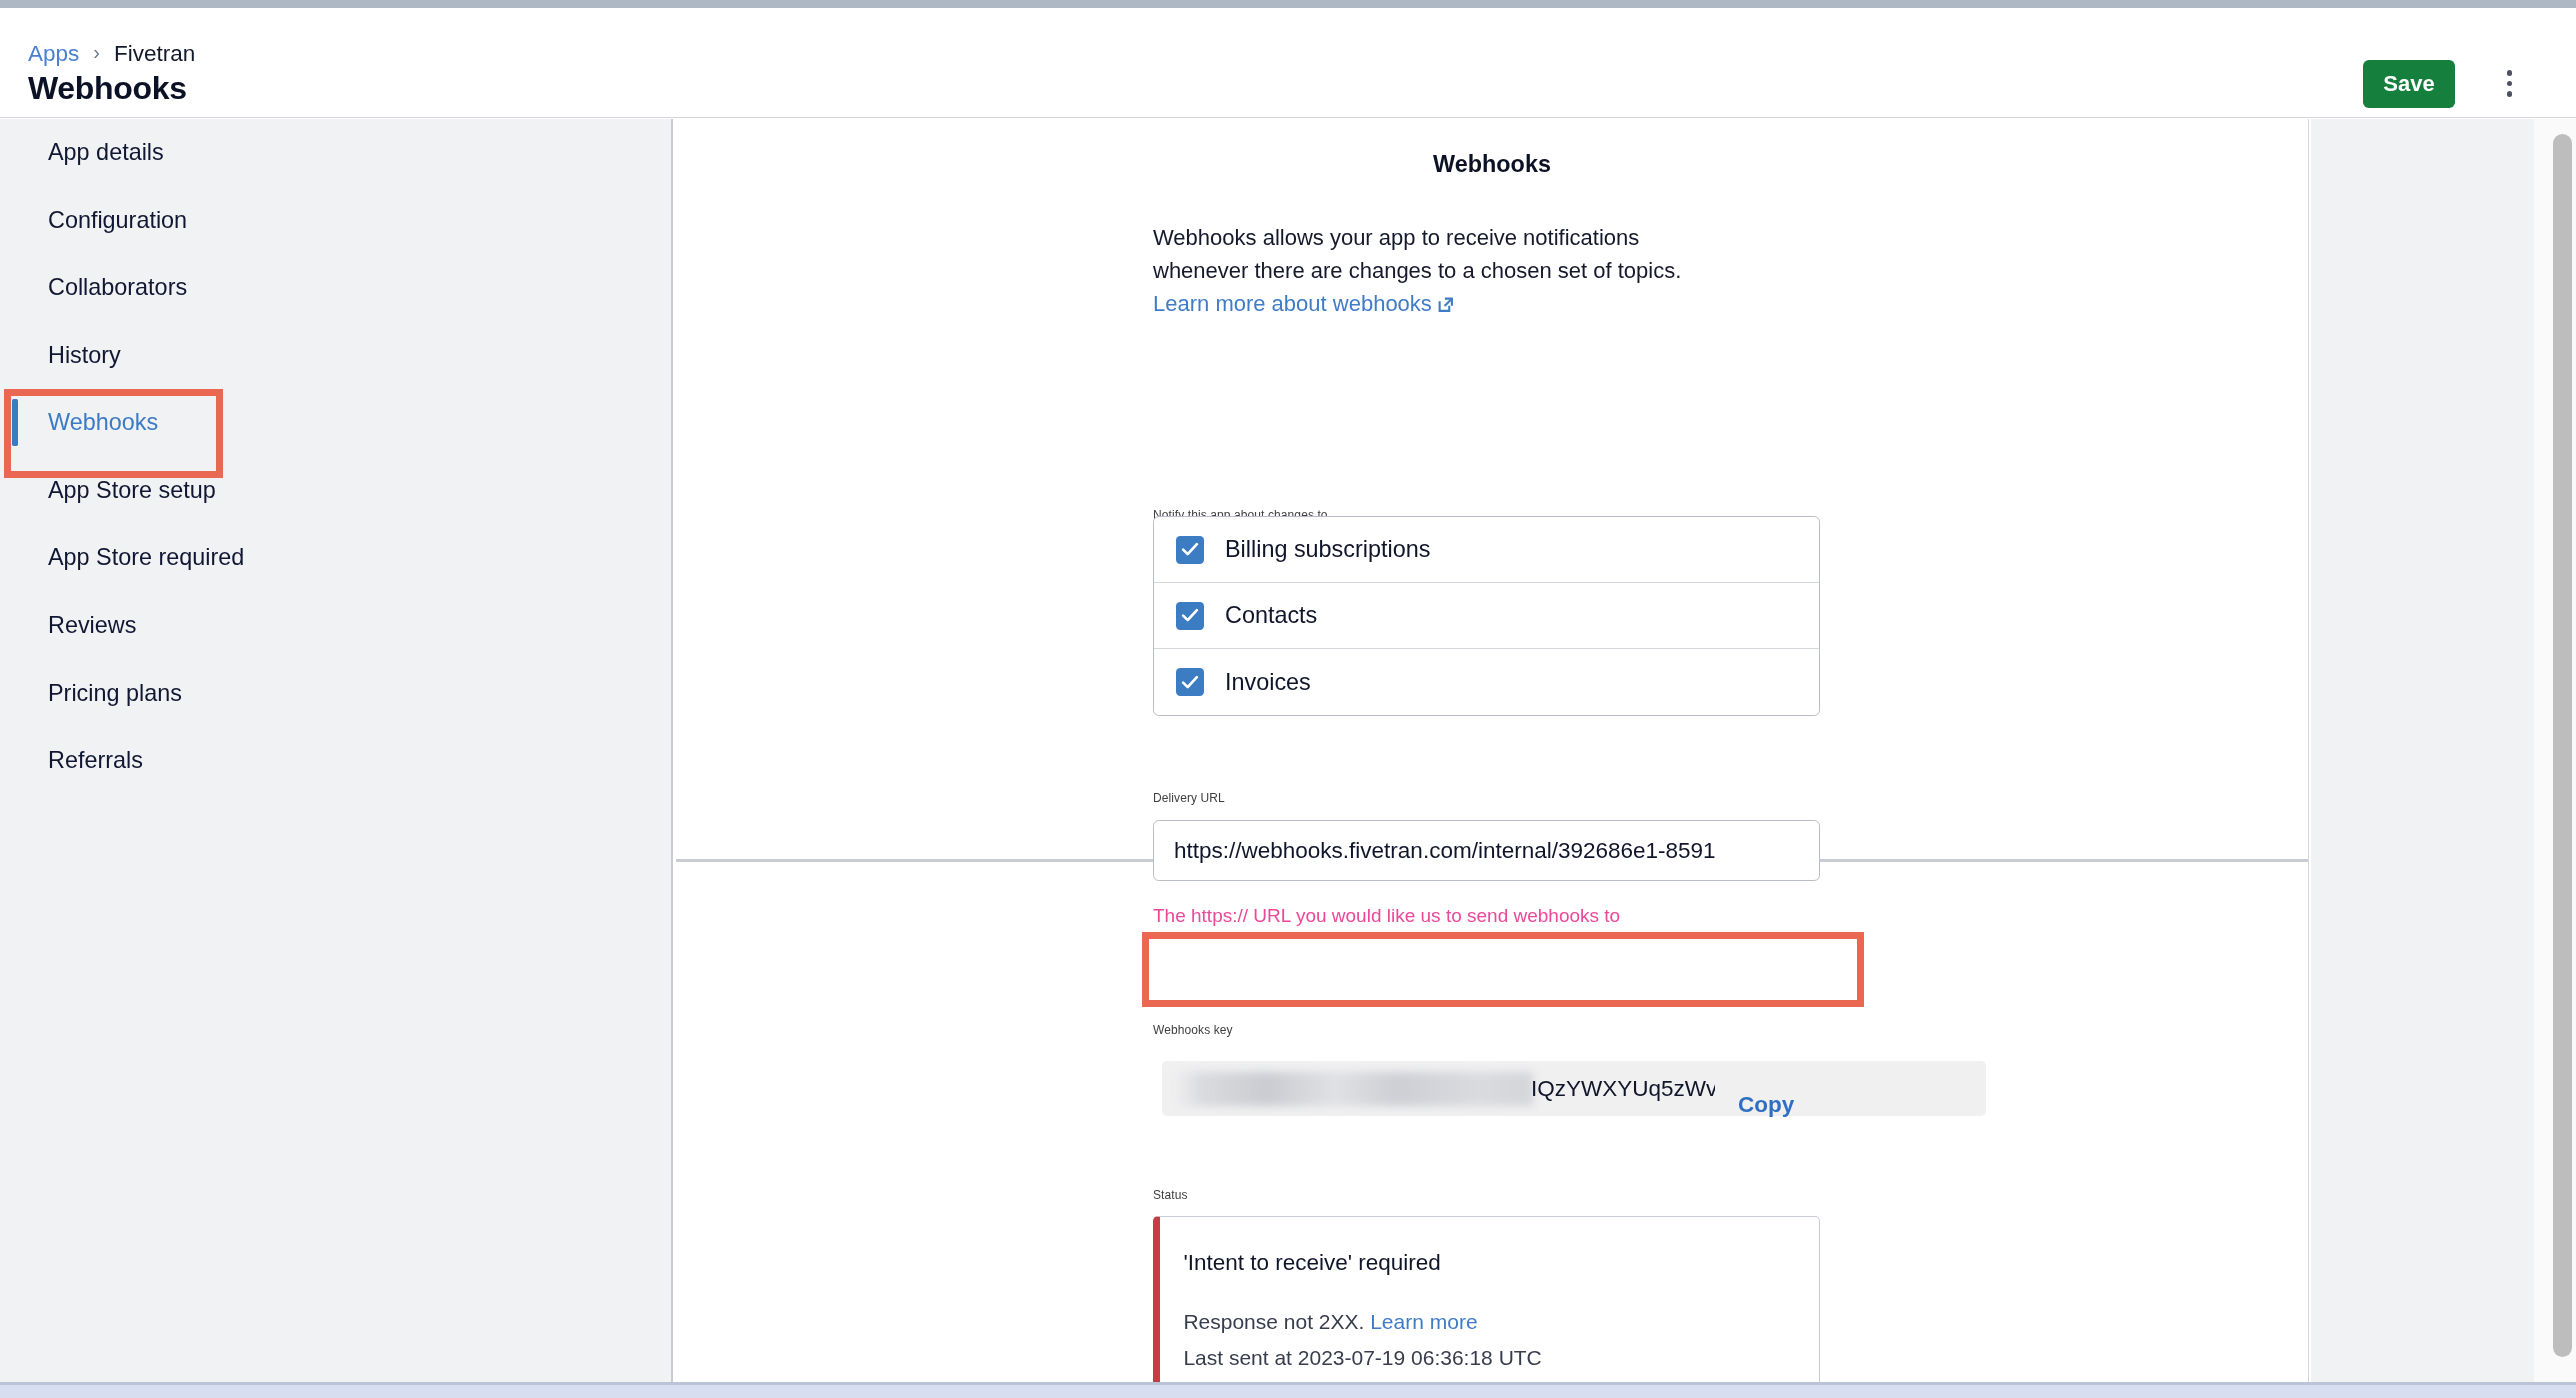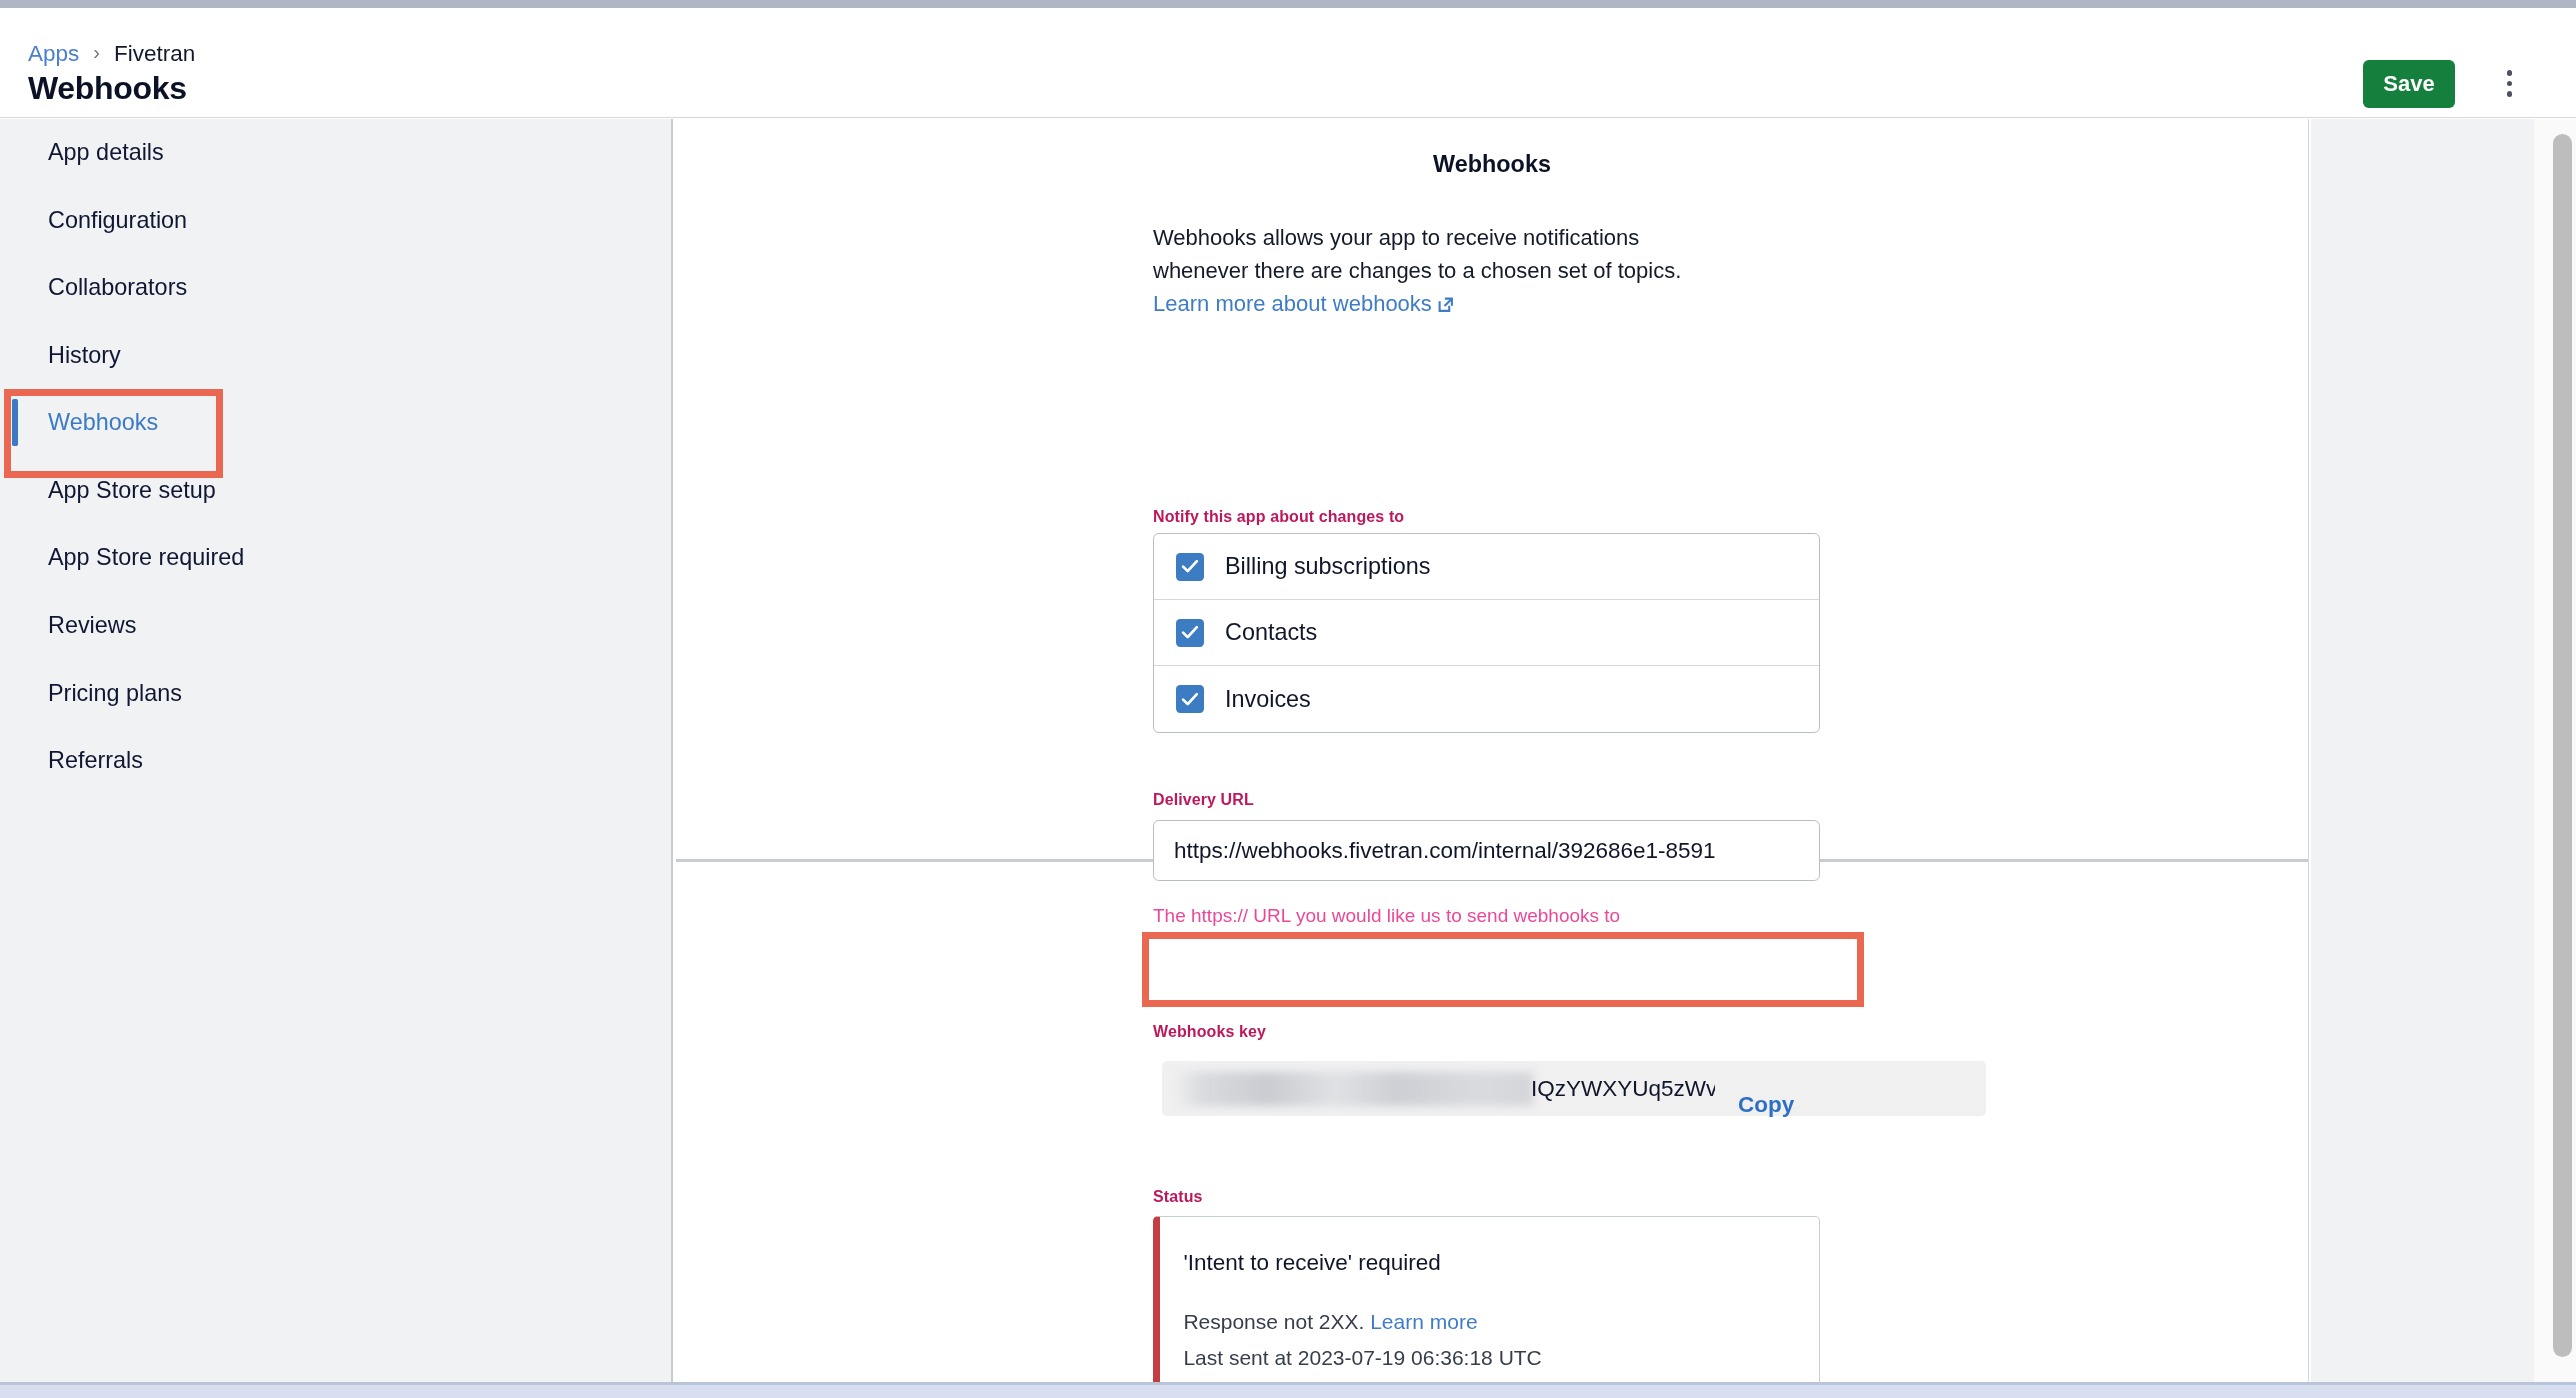--- a/index.html
+++ b/index.html
@@ -195,31 +195,31 @@
     color: #15192b;
   }
   .intro-text a { color: #3f7cc8; text-decoration: none; cursor: pointer; }
   .ext-icon {
     display: inline-block;
     vertical-align: -2.5px;
     margin-left: 5px;
   }
 
   .field-label {
-    font-size: 16px;
-    font-weight: bold;
-    color: #be185d;
+    font-size: 12px;
+    font-weight: normal;
+    color: #404040;
     letter-spacing: 0.1px;
   }
 
   
   .notify-label { position: absolute; left: 477px; top: 389px; }
   .checkbox-list {
     position: absolute;
-    left: 477px; top: 414px;
+    left: 477px; top: 397px;
     width: 667px;
     border: 1.7px solid #b9bdc6;
     border-radius: 5.8px;
     background: #ffffff;
     overflow: hidden;
   }
   .checkbox-row {
     height: 66px;
     display: flex; align-items: center;
     padding-left: 22px;

